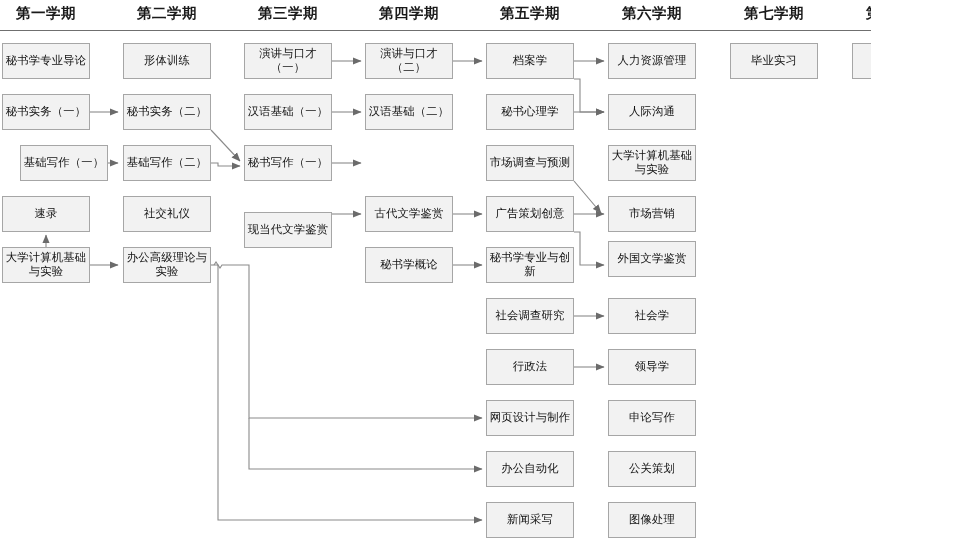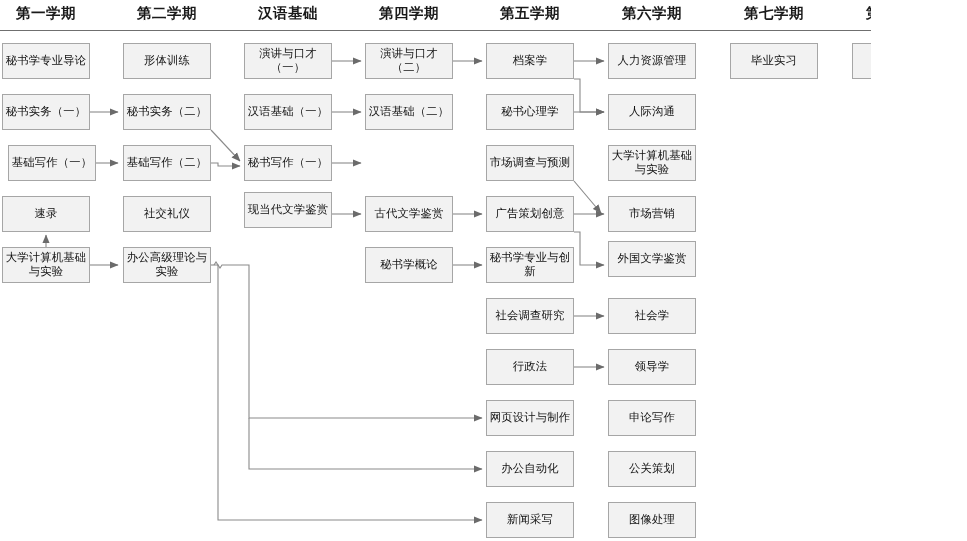--- a/index.html
+++ b/index.html
@@ -64,21 +64,21 @@
 </style>
 </head>
 <body>
 
 <div id="canvas">
 
   <div class="head-rule"></div>
 
   <div class="sem-head" style="left:-14px"><span>第一学期</span></div>
   <div class="sem-head" style="left:107px"><span>第二学期</span></div>
-  <div class="sem-head" style="left:228px"><span>汉语基础</span></div>
+  <div class="sem-head" style="left:228px"><span>第三学期</span></div>
   <div class="sem-head" style="left:349px"><span>第四学期</span></div>
   <div class="sem-head" style="left:470px"><span>第五学期</span></div>
   <div class="sem-head" style="left:592px"><span>第六学期</span></div>
   <div class="sem-head" style="left:714px"><span>第七学期</span></div>
   <div class="sem-head" style="left:836px"><span>第八学期</span></div>
 
   <svg id="wires" viewBox="0 0 967 541">
     <defs>
       <marker id="ah" markerWidth="9" markerHeight="8" refX="8.4" refY="4" orient="auto" markerUnits="userSpaceOnUse">
         <path d="M0,0.3 L9,4 L0,7.7 z" fill="#6b6b6b"></path>
@@ -130,21 +130,21 @@
       <path d="M249,418 L249,469 L482,469" marker-end="url(#ah)"></path>
     </g>
   </svg>
 
   <div class="node" style="left:2px;top:43px">
       <span>秘书学专业导论</span>
     </div>
   <div class="node" style="left:2px;top:94px">
       <span>秘书实务（一）</span>
     </div>
-  <div class="node" style="left:8px;top:145px">
+  <div class="node" style="left:20px;top:145px">
       <span>基础写作（一）</span>
     </div>
   <div class="node" style="left:2px;top:196px">
       <span>速录</span>
     </div>
   <div class="node" style="left:2px;top:247px">
       <span>大学计算机基础与实验</span>
     </div>
 
   <div class="node" style="left:123px;top:43px">
@@ -165,21 +165,21 @@
 
   <div class="node" style="left:244px;top:43px">
       <span>演讲与口才（一）</span>
     </div>
   <div class="node" style="left:244px;top:94px">
       <span>汉语基础（一）</span>
     </div>
   <div class="node" style="left:244px;top:145px">
       <span>秘书写作（一）</span>
     </div>
-  <div class="node" style="left:244px;top:192px">
+  <div class="node" style="left:244px;top:212px">
       <span>现当代文学鉴赏</span>
     </div>
 
   <div class="node" style="left:365px;top:43px">
       <span>演讲与口才（二）</span>
     </div>
   <div class="node" style="left:365px;top:94px">
       <span>汉语基础（二）</span>
     </div>
   <div class="node" style="left:365px;top:196px">

